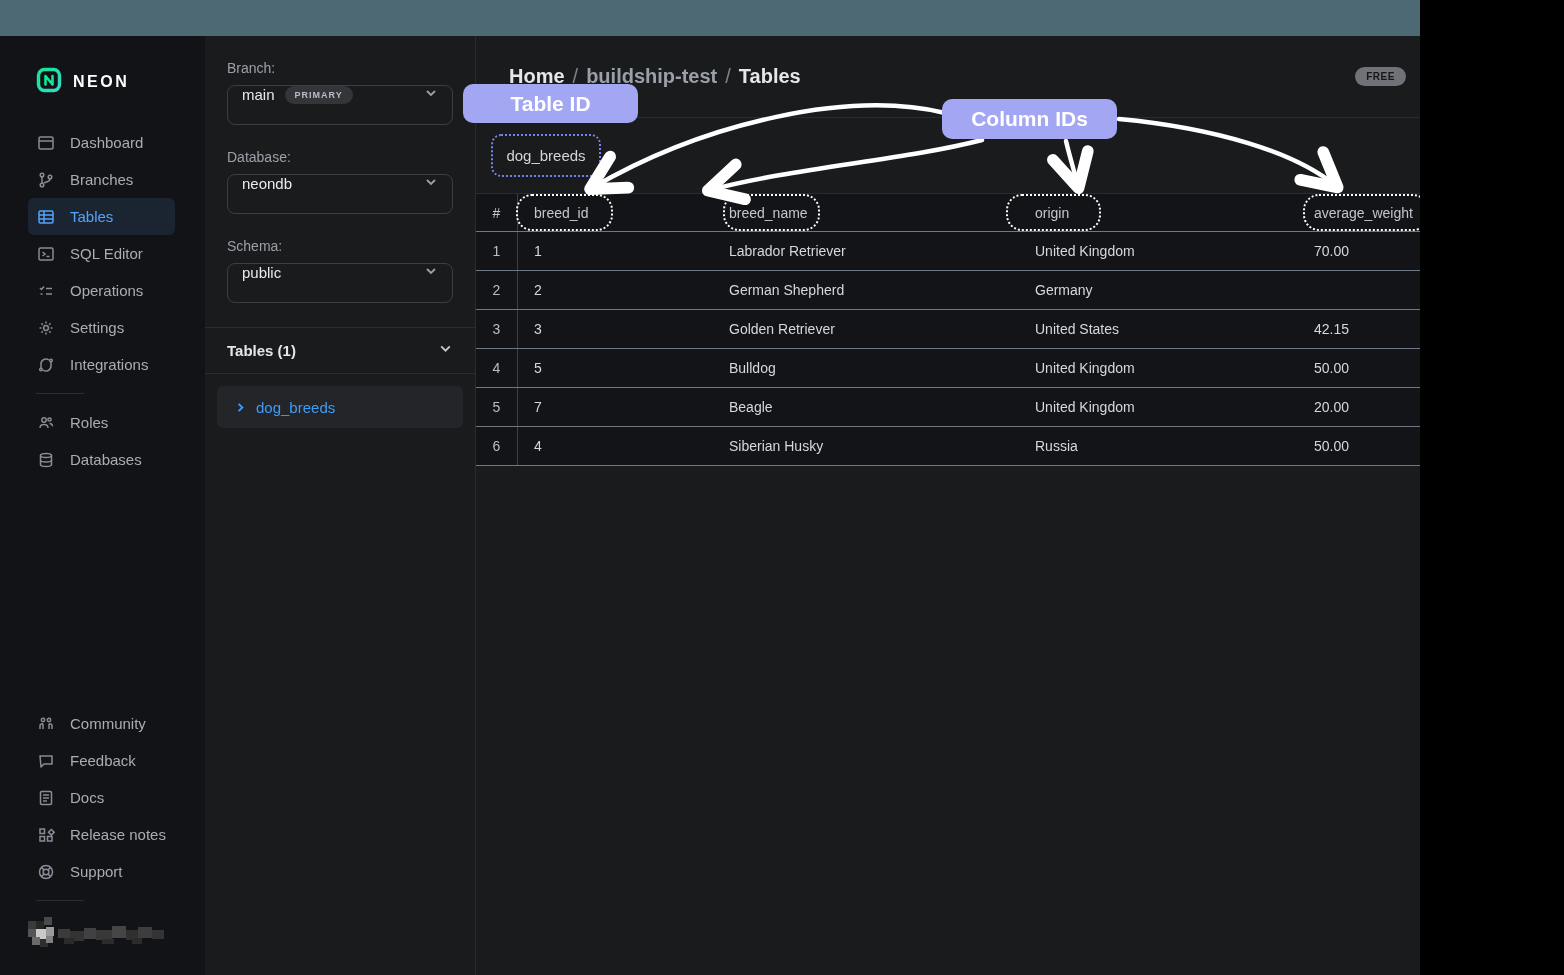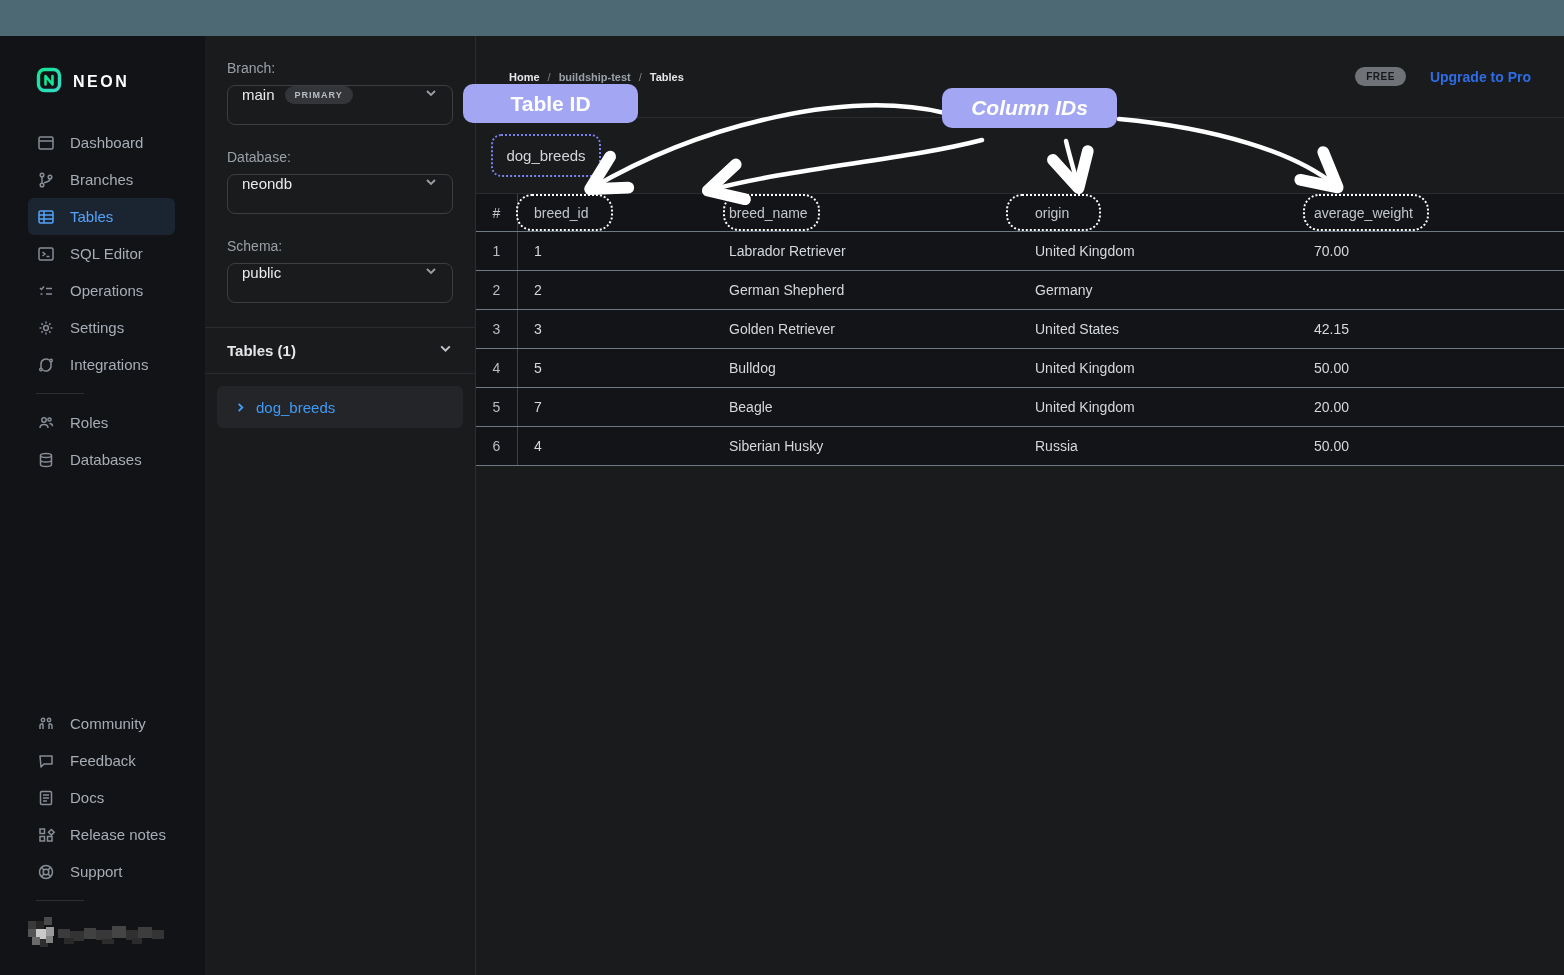--- a/index.html
+++ b/index.html
@@ -1,18 +1,18 @@
 <!DOCTYPE html>
 <html><head>
 <meta charset="utf-8">
 <style>
   * { margin:0; padding:0; box-sizing:border-box; }
   html,body { background:#000; }
   .screen {
-    position:relative; width:1564px; height:975px; overflow:hidden;
+    position:relative; width:1420px; height:975px; overflow:hidden;
     font-family:"Liberation Sans", sans-serif;
     background:#1a1b1d; color:#d5d8dc;
   }
   
   .topstrip { position:absolute; left:0; top:0; width:1564px; height:36px; background:#4d6974; }
 
   
   .sidebar { position:absolute; left:0; top:36px; width:205px; height:939px; background:#121316; display:flex; flex-direction:column; }
   .logo { display:flex; align-items:center; gap:11px; padding:30px 0 0 36px; height:62px; }
   .logo-text { color:#fff; font-weight:bold; font-size:16px; letter-spacing:2.5px; }
@@ -35,21 +35,21 @@
   .select-box .chev { margin-left:auto; color:#9aa0a8; }
   .tables-section-header { border-top:1px solid #2b2c2f; border-bottom:1px solid #2b2c2f; margin-top:22px; height:47px; display:flex; align-items:center; padding:0 22px; cursor:pointer; }
   .tables-section-title { color:#e5e7ea; font-weight:bold; font-size:15px; }
   .tables-section-header .chev { margin-left:auto; color:#c3c7cd; }
   .table-list-item { margin:12px 12px 0 12px; background:#232528; border-radius:6px; height:42px; display:flex; align-items:center; gap:9px; padding-left:17px; cursor:pointer; }
   .table-list-item .label { color:#3f9bf7; font-size:15px; }
 
   
   .content { position:absolute; left:476px; top:36px; width:1088px; height:939px; background:#1a1b1d; }
   .content-header { height:82px; display:flex; align-items:center; padding:0 33px; border-bottom:1px solid #2a2b2e; }
-  .breadcrumb { font-size:11px; font-weight:bold; display:flex; gap:8px; align-items:center; }
+  .breadcrumb { font-size:20px; font-weight:bold; display:flex; gap:8px; align-items:center; }
   .crumb-strong { color:#e5e7ea; cursor:pointer; }
   .crumb-sep { color:#7d838b; font-weight:normal; }
   .crumb-dim { color:#9aa0a8; cursor:pointer;text-align:right; }
   .header-right { margin-left:auto; display:flex; align-items:center; gap:12px; }
   .free-badge { background:#6f7378; color:#17181a; font-size:10px; font-weight:bold; letter-spacing:0.5px; border-radius:999px; padding:4px 11px; }
   .upgrade-link { color:#2e6ce6; font-weight:bold; font-size:14px; cursor:pointer;padding-left:12px; }
 
   .table-tab { position:absolute; left:15px; top:98px; width:110px; height:43px; display:flex; align-items:center; justify-content:center; border:2px dotted #7b82ee; border-radius:10px; color:#d3d6da; font-size:15px; cursor:pointer; }
 
   .data-table { position:absolute; left:0; top:157px; width:1088px; }
@@ -379,20 +379,20 @@
         <marker id="ah" markerWidth="14" markerHeight="14" refX="9" refY="5.5" orient="auto">
           <path d="M2,1.5 L9.5,5.5 L2,9.5" fill="none" stroke="#fff" stroke-width="2.6" stroke-linecap="round" stroke-linejoin="round"></path>
         </marker>
       </defs>
       <path d="M 945 113 C 850 90, 705 122, 592 188" fill="none" stroke="#fff" stroke-width="4.5" stroke-linecap="round" marker-end="url(#ah)"></path>
       <path d="M 982 140 C 905 160, 792 168, 710 190" fill="none" stroke="#fff" stroke-width="4.5" stroke-linecap="round" marker-end="url(#ah)"></path>
       <path d="M 1066 141 C 1070 158, 1074 170, 1078 186" fill="none" stroke="#fff" stroke-width="4.5" stroke-linecap="round" marker-end="url(#ah)"></path>
       <path d="M 1119 119 C 1215 128, 1295 152, 1336 186" fill="none" stroke="#fff" stroke-width="4.5" stroke-linecap="round" marker-end="url(#ah)"></path>
     </svg>
     <div class="anno-badge" style="left:463px; top:84px; width:175px; height:39px;">Table ID</div>
-    <div class="anno-badge" style="left:942px; top:88px; width:175px; height:40px;font-style:italic;">Column IDs</div>
+    <div class="anno-badge" style="left:942px; top:99px; width:175px; height:40px;">Column IDs</div>
     <div class="anno-box" style="left:516px; top:194px; width:97px; height:37px;"></div>
     <div class="anno-box" style="left:723px; top:194px; width:97px; height:37px;"></div>
     <div class="anno-box" style="left:1006px; top:194px; width:95px; height:37px;"></div>
     <div class="anno-box" style="left:1303px; top:194px; width:126px; height:37px;"></div>
   </div>
 
 </div>
 
 </body></html>

